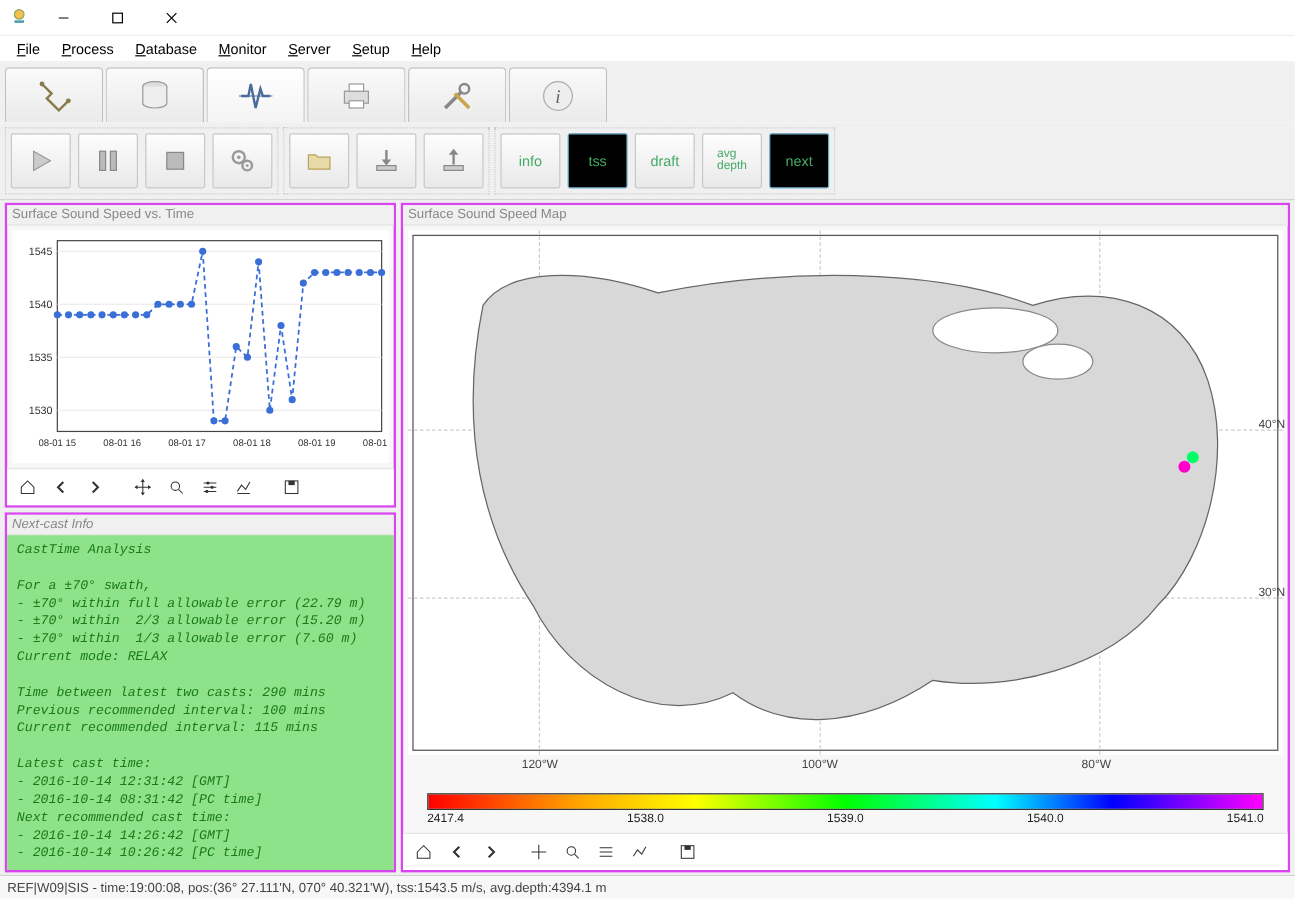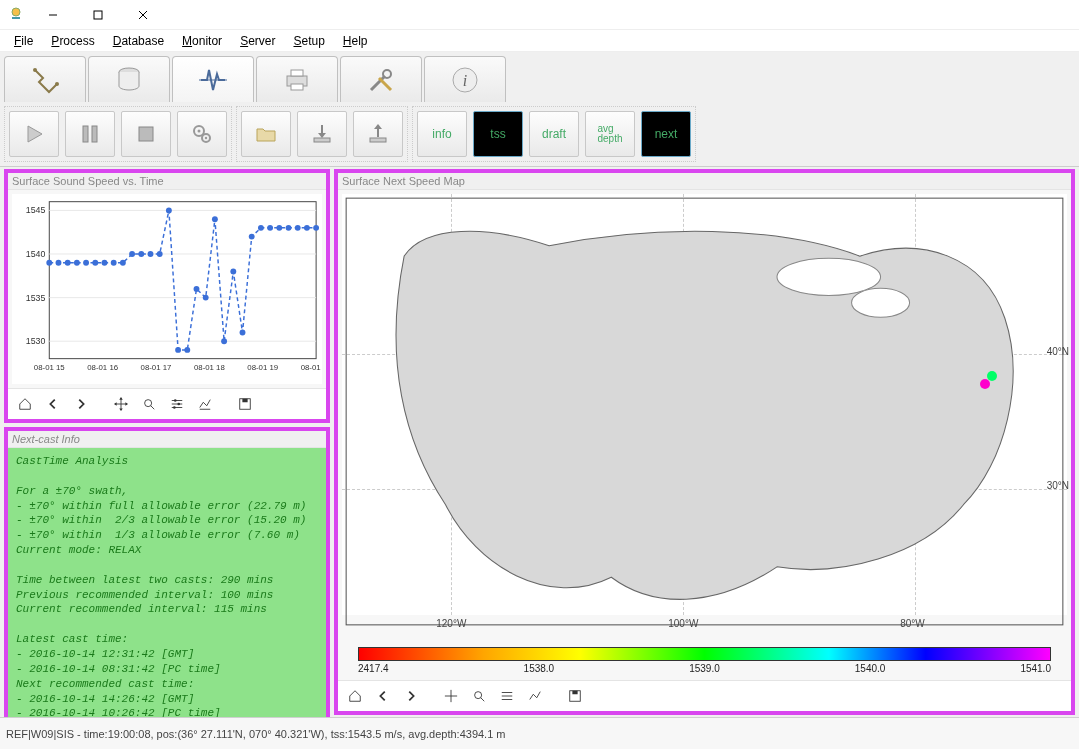--- a/index.html
+++ b/index.html
@@ -18,30 +18,30 @@
   .tab svg { width: 32px; height: 32px; }
   .tb-panel { display: flex; gap: 4px; padding: 4px; background: #f0f0f0; border-bottom: 1px solid #ccc; align-items: center; }
   .tb-group { display: flex; gap: 6px; padding: 4px; border: 1px dotted #ccc; }
   .tb-btn { width: 50px; height: 46px; border: 1px solid #c8c8c8; border-radius: 2px; background: linear-gradient(#fdfdfd,#e9e9e9); display: flex; flex-direction:column; align-items: center; justify-content: center; font-size: 10px; color: #555; }
   .tb-btn svg { width: 24px; height: 24px; }
   .tb-btn.text-btn { font-size:12px; color:#4a6; }
   .tb-btn.text-btn span{line-height:1;}
   .tb-btn.selected { background:#000000; border-color:#6aa9c8; }
   .content { flex: 1; display: flex; gap: 4px; padding: 2px 4px; overflow: hidden; background:#f0f0f0; }
   .left-col { width: 326px; display: flex; flex-direction: column; gap: 4px; }
-  .panel { border: 4px solid #d946ef; background:#f7f7f7; display:flex; flex-direction:column;justify-content:space-between; }
+  .panel { border: 2px solid #d946ef; background:#f7f7f7; display:flex; flex-direction:column;justify-content:space-between; }
   .panel-title { font-size: 11px; color: #888; padding: 2px 4px; background:#f0f0f0; border-bottom: 1px solid #e4e4e4; }
   .chart-canvas { background:#fff; flex:1; position:relative; margin:4px; }
   .axis-label { position:absolute; font-size:10px; color:#444; }
   .mini-toolbar { display:flex; gap:2px; padding:4px; border-top:1px solid #e4e4e4; background:#fff; }
   .mini-btn { width:26px; height:22px; border:1px solid transparent; border-radius:2px; display:flex; align-items:center; justify-content:center; }
   .info-box { flex:1; background:#8ee28a; font-family:"Consolas","Courier New",monospace; font-size:11px; color:#1a7a1a; padding:6px 8px; white-space:pre; overflow:hidden; line-height:1.35; }
   .right-col { flex:1; display:flex; flex-direction:column; }
   .map-area { flex:1; background:#fff; position:relative; margin:4px; }
-  .statusbar { height:32px; border-top:1px solid #d0d0d0; padding:2px 6px; font-size:11px; color:#444; display:flex; align-items:center; background:#f7f7f7;}
+  .statusbar { height:20px; border-top:1px solid #d0d0d0; padding:2px 6px; font-size:11px; color:#444; display:flex; align-items:center; background:#f7f7f7;}
   .us-shape { position:absolute; inset:0; }
   .colorbar { height:14px; margin:10px 20px 2px; border:1px solid #333; background:linear-gradient(90deg, #ff0000 0%, #ffa500 18%, #ffff00 32%, #00ff00 50%, #00ffff 68%, #0000ff 82%, #ff00ff 100%); }
   .colorbar-ticks { display:flex; justify-content:space-between; padding:0 20px 6px; font-size:10px; color:#222;}
   .dashed-grid-h{position:absolute;left:0;right:0;border-top:1px dashed #ccc;}
   .dashed-grid-v{position:absolute;top:0;bottom:0;border-left:1px dashed #ccc;}
   .marker-dot{position:absolute;width:10px;height:10px;border-radius:50%;}
 </style>
 </head>
 <body>
 
@@ -329,21 +329,21 @@
 Latest cast time:
 - 2016-10-14 12:31:42 [GMT]
 - 2016-10-14 08:31:42 [PC time]
 Next recommended cast time:
 - 2016-10-14 14:26:42 [GMT]
 - 2016-10-14 10:26:42 [PC time]</div>
     </div>
   </div>
 
   <div class="right-col panel">
-    <div class="panel-title">Surface Next Speed Map</div>
+    <div class="panel-title">Surface Sound Speed Map</div>
     <div class="map-area">
 
       <div class="dashed-grid-h" style="top:38%;"></div>
       <div class="dashed-grid-h" style="top:70%;"></div>
       <div class="dashed-grid-v" style="left:15%;"></div>
       <div class="dashed-grid-v" style="left:47%;"></div>
       <div class="dashed-grid-v" style="left:79%;"></div>
 
       <svg class="us-shape" viewBox="0 0 700 420" preserveAspectRatio="none">
         <rect x="4" y="4" width="692" height="412" fill="none" stroke="#555"></rect>

